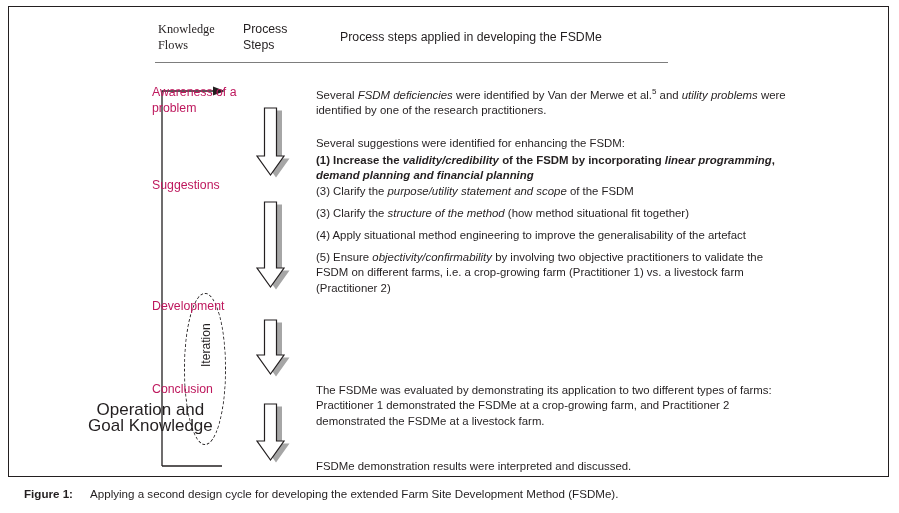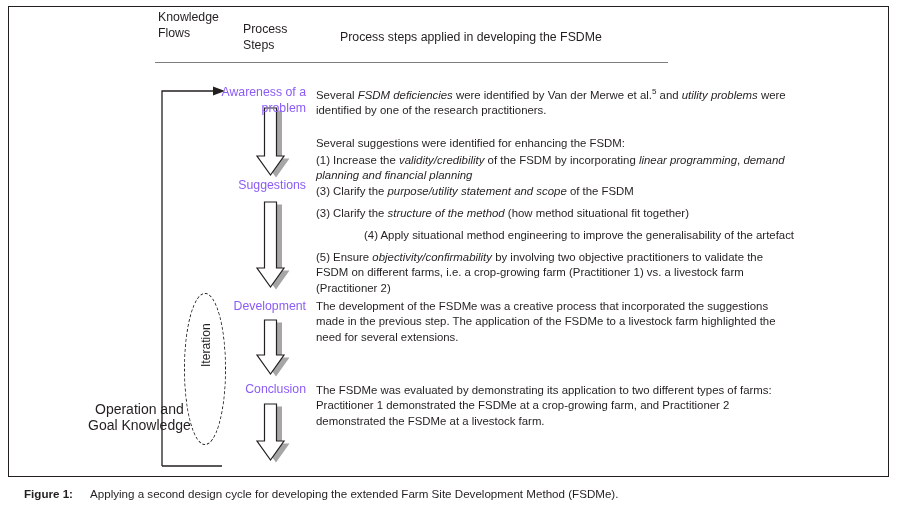--- a/index.html
+++ b/index.html
@@ -29,61 +29,61 @@
     box-sizing: border-box;
   }
   
   .col-head {
     position: absolute;
     font-size: 12.3px;
     line-height: 15.5px;
     color: #231f20;
     white-space: pre-line;
   }
-  #hdr-knowledge { left: 158px; top: 10px; }
+  #hdr-knowledge { left: 158px; top: 22px; font-family: Liberation Serif, serif; }
   #hdr-process   { left: 243px; top: 22px; }
   #hdr-steps     { left: 340px; top: 30px; }
 
   .header-rule {
     position: absolute;
     left: 155px;
     top: 62px;
     width: 513px;
     height: 1px;
     background: #7d7d7d;
   }
 
   
   .step-label {
     position: absolute;
     font-size: 12.3px;
     line-height: 15.5px;
-    color: #8b5cf6;
-    text-align: right;
+    color: #be185d;
+    text-align: left;
     white-space: pre-line;
   }
   
   .body-text {
     position: absolute;
     left: 316px;
     font-size: 11.4px;
     line-height: 15.4px;
     color: #231f20;
     width: 478px;
   }
   .body-text i { font-style: italic; }
 
   .sup { font-size: 8px; vertical-align: super; }
 
   
   #op-goal-label {
     position: absolute;
     left: 88px;
     top: 402px;
-    font-size: 14px;
+    font-size: 17px;
     line-height: 15.5px;
     text-align: center;
     white-space: pre-line;
   }
 
   
   #iteration-ellipse {
     position: absolute;
     left: 184px;
     top: 293px;
@@ -183,40 +183,40 @@
   <div class="step-label" style="left:152px; top:178px; width:154px;">Suggestions</div>
   <div class="step-label" style="left:152px; top:299px; width:154px;">Development</div>
   <div class="step-label" style="left:152px; top:382px; width:154px;">Conclusion</div>
 
   <div class="body-text" style="top:84px;">
     <span>Several </span><i>FSDM deficiencies</i><span> were identified by Van der Merwe et al.</span><span class="sup">5</span><span> and </span><i>utility problems</i><span> were identified by one of the research practitioners.</span>
   </div>
 
   <div class="body-text" style="top:136px;">Several suggestions were identified for enhancing the FSDM:</div>
 
-  <div class="body-text" style="top:153px;">
+  <div class="body-text" style="top:153px;font-weight:bold;">
     <span>(1) Increase the </span><i>validity/credibility</i><span> of the FSDM by incorporating </span><i>linear programming</i><span>, </span><i>demand planning and financial planning</i>
   </div>
 
   <div class="body-text" style="top:184px;">
     <span>(3) Clarify the </span><i>purpose/utility statement and scope</i><span> of the FSDM</span>
   </div>
 
   <div class="body-text" style="top:206px;">
     <span>(3) Clarify the </span><i>structure of the method</i><span> (how method situational fit together)</span>
   </div>
 
-  <div class="body-text" style="top:228px;text-align:right;">(4) Apply situational method engineering to improve the generalisability of the artefact</div>
+  <div class="body-text" style="top:228px;">(4) Apply situational method engineering to improve the generalisability of the artefact</div>
 
   <div class="body-text" style="top:250px;">
     <span>(5) Ensure </span><i>objectivity/confirmability</i><span> by involving two objective practitioners to validate the FSDM on different farms, i.e. a crop-growing farm (Practitioner 1) vs. a livestock farm (Practitioner 2)</span>
   </div>
 
-  <div class="body-text" style="top:299px;">The development of the FSDMe was a creative process that incorporated the suggestions made in the previous step. The application of the FSDMe to a livestock farm highlighted the need for several extensions.</div>
 
   <div class="body-text" style="top:374px;margin-top:9px;">The FSDMe was evaluated by demonstrating its application to two different types of farms: Practitioner 1 demonstrated the FSDMe at a crop-growing farm, and Practitioner 2 demonstrated the FSDMe at a livestock farm.</div>
 
+  <div class="body-text" style="top:459px;">FSDMe demonstration results were interpreted and discussed.</div>
 
   <div id="caption">
     <span class="fig-no">Figure 1:</span><span>Applying a second design cycle for developing the extended Farm Site Development Method (FSDMe).</span>
   </div>
 
 </div>
 
 </body></html>

